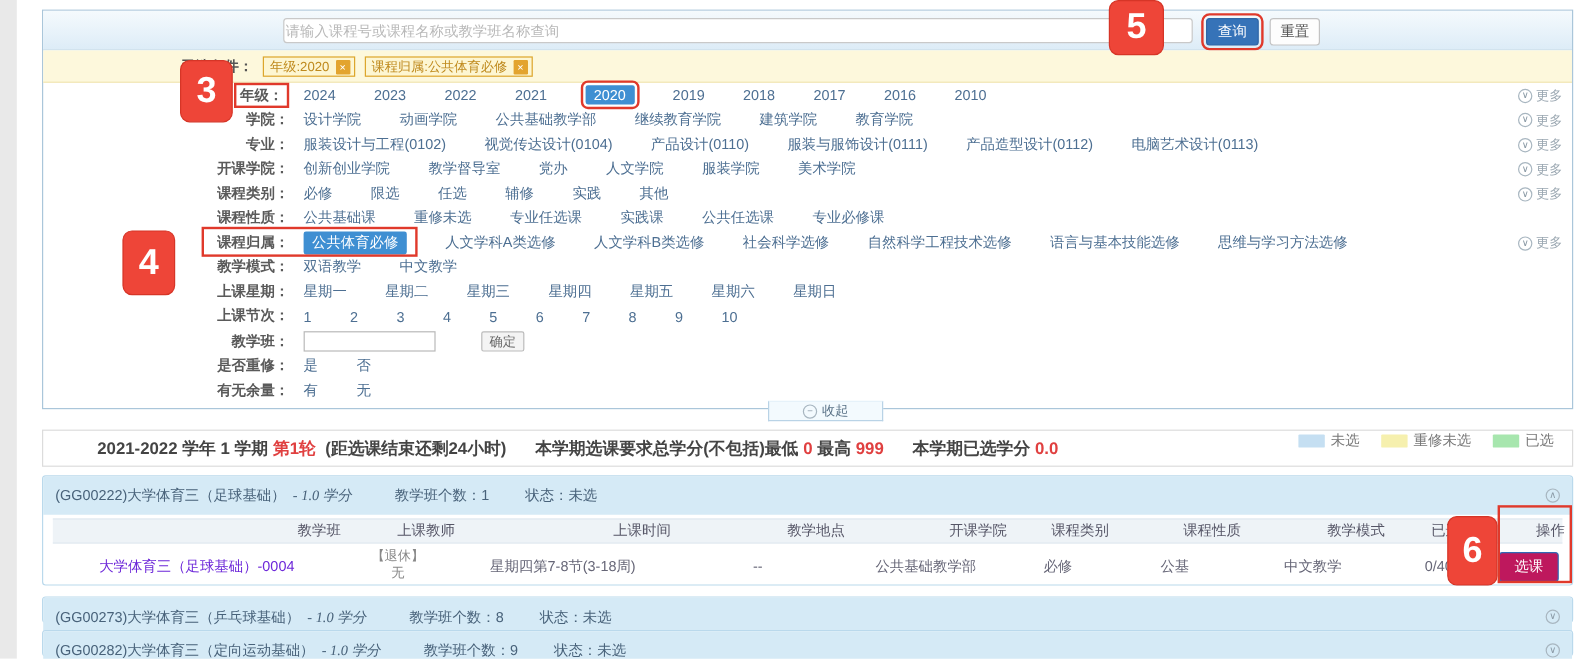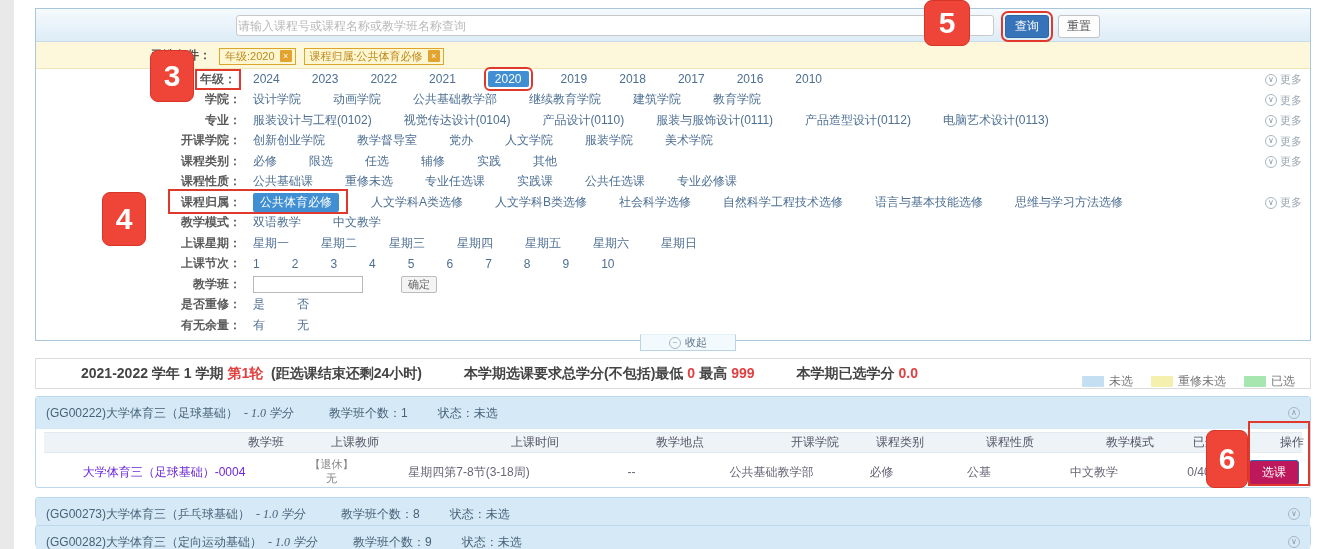--- a/index.html
+++ b/index.html
@@ -61,24 +61,24 @@
     background:#f3fafe; border:1px solid #b9d3e6; border-top-color:#e6f2fa;
     display:flex; align-items:center; justify-content:center; gap:4px;
     font-size:11px; color:#5a7287; cursor:pointer; }
 
   
   #summary { position:absolute; left:35px; top:358px; width:1276px; height:31px;
     border:1px solid #dcdcdc; background:#fff; display:flex; align-items:center;
     padding-left:45px; }
   .seg { font-size:14px; color:#444; font-weight:600; white-space:pre; }
   .seg.red { color:#e04040; }
-  .seg.gap { margin-left:38px; }
+  .seg.gap { margin-left:20px; }
   .seg + .seg { padding-left:4px; }
   #legend { position:absolute; right:15px; top:0; height:31px; display:flex;
-    align-items:flex-end; gap:18px; }
+    align-items:flex-start; gap:18px; }
   .lg-item { display:flex; align-items:center; gap:5px; }
   .lg-swatch { width:22px; height:11px; border-radius:1px; }
   .lg-label { font-size:12px; color:#777; }
 
   
   #courses { position:absolute; left:35px; top:396px; width:1276px; }
   .section { border:1px solid #bad9ec; border-radius:3px; background:#fff; position:relative; }
   .sec-expanded { height:92px; margin-bottom:9px; }
   .sec-collapsed { height:22px; margin-bottom:6px; }
   .sec-head { height:32px; background:#d5eaf6; display:flex; align-items:center;

